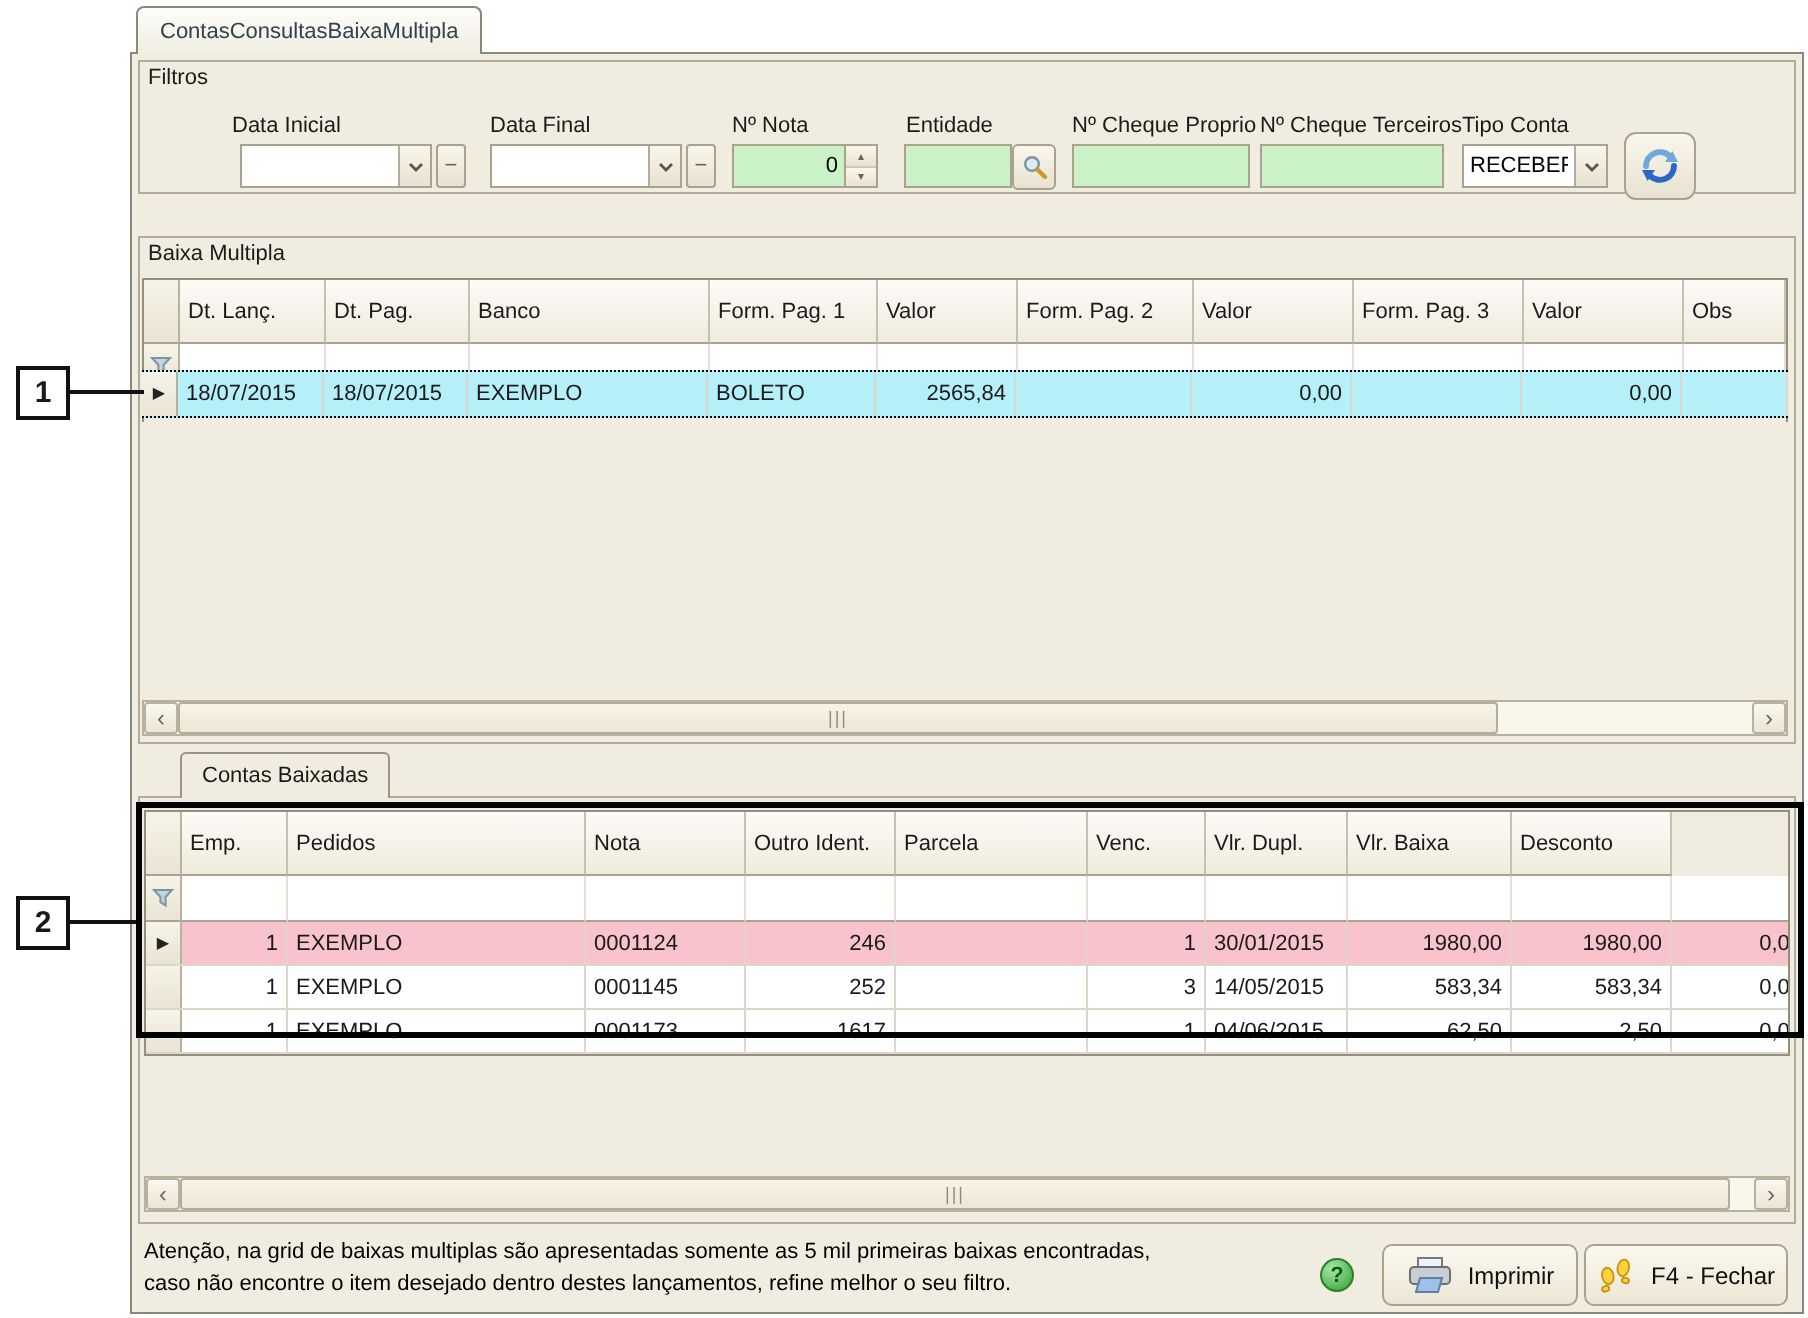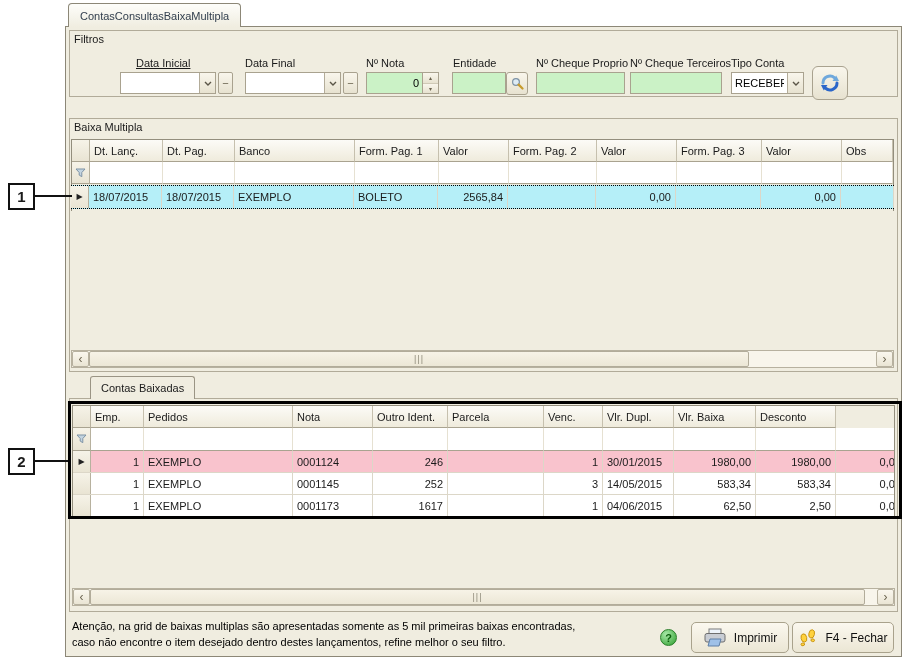--- a/index.html
+++ b/index.html
@@ -57,21 +57,21 @@
     display:flex;align-items:center;justify-content:center;gap:7px;font-size:12px;color:#111;}
 
   
   .grid{position:absolute;border:1px solid #938E7D;background:var(--window-bg);overflow:hidden;}
   .grow{display:grid;}
   .g1-row{grid-template-columns:18px 73px 72px 120px 84px 70px 88px 80px 85px 80px 1fr;}
   .g2-row{grid-template-columns:18px 53px 149px 80px 75px 96px 59px 71px 82px 80px 70px;}
   .cell{display:flex;align-items:center;padding:0 4px;overflow:hidden;white-space:nowrap;
     border-right:1px solid var(--grid-line);}
   .cell.num{justify-content:flex-end;}
-  .header .cell{height:22px;background:linear-gradient(#FCFBF7,#EFEBDC);
+  .header .cell{height:32px;background:linear-gradient(#FCFBF7,#EFEBDC);
     border-right:1px solid #C6C0AE;border-bottom:1px solid #A9A390;}
   .filterrow .cell{height:22px;background:#fff;border-right:1px solid #E6E1D2;border-bottom:1px solid #A9A390;}
   .selcell{background:linear-gradient(#F6F3E8,#E9E4D3)!important;border-right:1px solid #B7B19E!important;
     justify-content:center;padding:0;}
   .datarow .cell{height:100%;}
   .g1-datarow{height:24px;background:var(--selected-cyan);border-top:1px dotted #000;border-bottom:1px dotted #000;margin-top:2px;}
   .g2-datarow{height:22px;background:#fff;border-bottom:1px solid var(--grid-line);}
   .g2-datarow.pink{background:var(--selected-pink);}
   .rowarrow{font-size:8px;color:#222;line-height:1;}
 
@@ -107,21 +107,21 @@
 <div class="main-tab">
   <span>ContasConsultasBaixaMultipla</span>
 </div>
 
 <div class="window"></div>
 
 <div class="panel" style="left:69px;top:30px;width:829px;height:67px;">
   <div class="panel-title">Filtros</div>
 </div>
 
-<div class="flabel" style="left:136px;top:57px;text-decoration:underline;">Data Inicial</div>
+<div class="flabel" style="left:116px;top:57px;">Data Inicial</div>
 <div class="field" style="left:120px;top:72px;width:96px;">
   <input value="" style="">
   <span class="combo-btn">
     <svg width="8" height="5">
         <polyline points="1,1 4,4 7,1" stroke="#5A5547" fill="none" stroke-width="1.4"></polyline>
       </svg>
   </span>
 </div>
 <div class="mini-btn" style="left:218px;top:72px;">
     <span>−</span>

